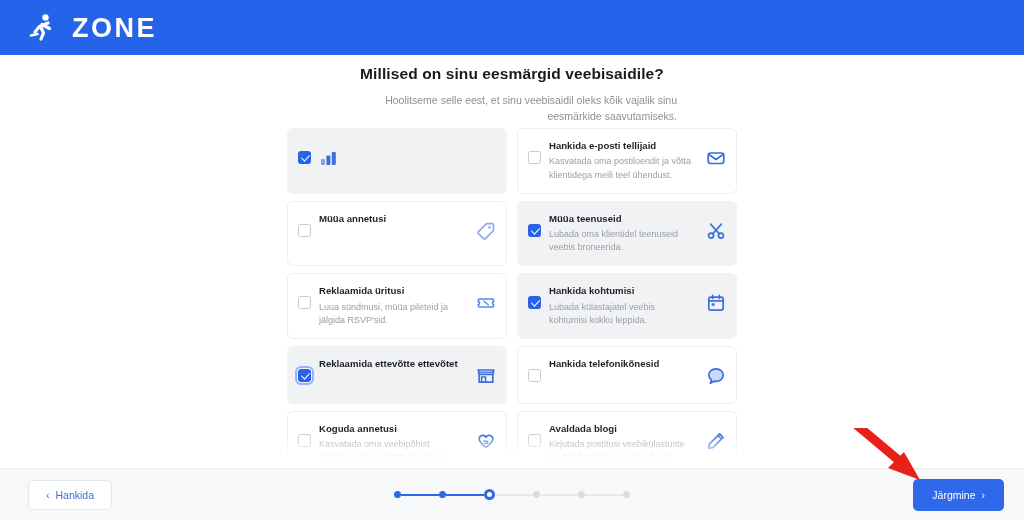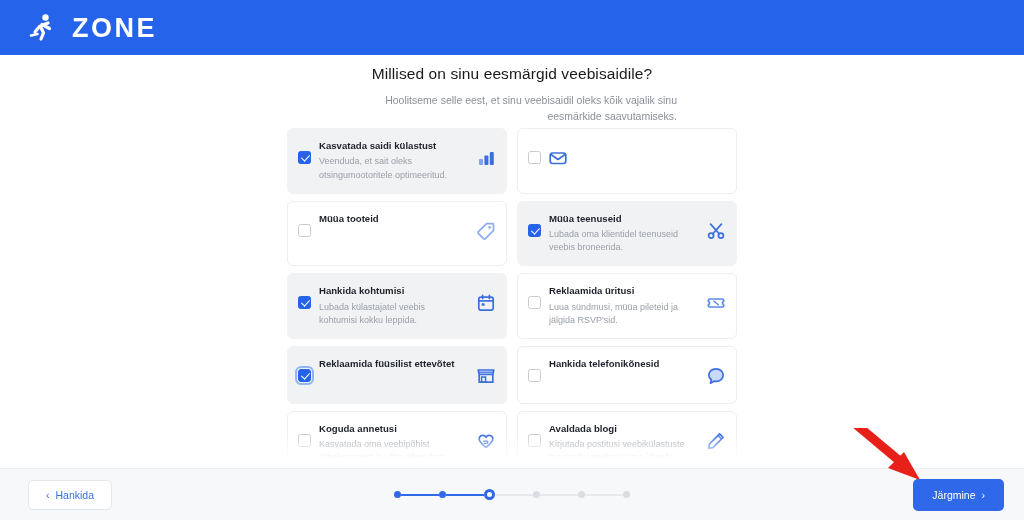--- a/index.html
+++ b/index.html
@@ -19,21 +19,21 @@
   .logo-wrap { display: flex; align-items: flex-end; gap: 14px; }
   .logo-mark { width: 30px; height: 32px; display: block; }
   .logo-text {
     color: #ffffff; font-size: 27px; letter-spacing: 2.5px;
     font-weight: 700;
   }
 
   
   .title-block { text-align: center; padding-top: 10px; }
   .page-title {
-    font-size: 15.5px; font-weight: 400; color: #1a1a1a;
+    font-size: 15.5px; font-weight: 700; color: #1a1a1a;
     letter-spacing: .1px;
   }
   .page-sub {
     margin: 9px auto 0; width: 330px;
     font-size: 10.5px; line-height: 1.55; color: #8b9099; text-align: right;
   }
 
   
   .cards-viewport {
     position: absolute; left: 0; top: 128px;
@@ -151,45 +151,45 @@
 
   <div class="title-block">
     <div class="page-title">Millised on sinu eesmärgid veebisaidile?</div>
     <div class="page-sub">Hoolitseme selle eest, et sinu veebisaidil oleks kõik vajalik sinu eesmärkide saavutamiseks.</div>
   </div>
 
   <div class="cards-viewport">
     <div class="cards-grid" id="cards-grid">
         <div class="card selected">
           <div class="cb checked"></div>
-          <div class="card-body">
-            <div class="card-title">Kasvatada saidi külastust</div>
-            <div class="card-desc">Veenduda, et sait oleks otsingumootoritele optimeeritud.</div>
-          </div>
           <div class="card-icon">
             <svg width="17" height="17" viewBox="0 0 17 17">
               <rect x="1" y="9" width="4" height="6" rx="1" fill="#7fa3ee"></rect>
               <rect x="6.4" y="5.5" width="4" height="9.5" rx="1" fill="#3b6fe0"></rect>
               <rect x="11.8" y="2" width="4" height="13" rx="1" fill="#3b6fe0"></rect>
             </svg>
           </div>
         </div>
         <div class="card">
           <div class="cb"></div>
+          <div class="card-body">
+            <div class="card-title">Hankida e-posti tellijaid</div>
+            <div class="card-desc">Kasvatada oma postiloendit ja võtta klientidega meili teel ühendust.</div>
+          </div>
           <div class="card-icon">
             <svg width="18" height="18" viewBox="0 0 18 18" fill="none">
               <rect x="1.2" y="4" width="15.6" height="10.5" rx="2.4" stroke="#3b6fe0" stroke-width="1.7"></rect>
               <path d="M2 5.5 L9 10.5 L16 5.5" stroke="#3b6fe0" stroke-width="1.7" stroke-linecap="round" stroke-linejoin="round"></path>
             </svg>
           </div>
         </div>
         <div class="card">
           <div class="cb"></div>
           <div class="card-body">
-            <div class="card-title">Müüa tooteid</div>
+            <div class="card-title">Müüa annetusi</div>
           </div>
           <div class="card-icon">
             <svg width="18" height="18" viewBox="0 0 18 18" fill="none">
               <path d="M9.6 1.6 H15.3 a1.2 1.2 0 0 1 1.2 1.2 V8.5 L8.4 16.6 a1.3 1.3 0 0 1-1.9 0 L1.5 11.6 a1.3 1.3 0 0 1 0-1.9 Z" stroke="#8cabee" stroke-width="1.7" stroke-linejoin="round"></path>
               <circle cx="12.6" cy="5.4" r="1.3" fill="#8cabee"></circle>
             </svg>
           </div>
         </div>
         <div class="card selected">
           <div class="cb checked"></div>
@@ -199,52 +199,52 @@
           </div>
           <div class="card-icon">
             <svg width="18" height="18" viewBox="0 0 18 18" fill="none">
               <circle cx="4.1" cy="13.6" r="2.5" stroke="#3b6fe0" stroke-width="1.7"></circle>
               <circle cx="13.9" cy="13.6" r="2.5" stroke="#3b6fe0" stroke-width="1.7"></circle>
               <path d="M5.8 11.7 L14.4 2.1" stroke="#3b6fe0" stroke-width="1.7" stroke-linecap="round"></path>
               <path d="M12.2 11.7 L3.6 2.1" stroke="#3b6fe0" stroke-width="1.7" stroke-linecap="round"></path>
             </svg>
           </div>
         </div>
+        <div class="card">
+          <div class="cb"></div>
+          <div class="card-body">
+            <div class="card-title">Reklaamida üritusi</div>
+            <div class="card-desc">Luua sündmusi, müüa pileteid ja jälgida RSVP'sid.</div>
+          </div>
+          <div class="card-icon">
+            <svg width="18" height="18" viewBox="0 0 18 18" fill="none">
+              <path d="M1.4 6.2 a1.2 1.2 0 0 1 1.2-1.2 H15.4 a1.2 1.2 0 0 1 1.2 1.2 V7.4 a1.7 1.7 0 0 0 0 3.2 V11.8 a1.2 1.2 0 0 1-1.2 1.2 H2.6 a1.2 1.2 0 0 1-1.2-1.2 V10.6 a1.7 1.7 0 0 0 0-3.2 Z" stroke="#5b8bea" stroke-width="1.7" stroke-linejoin="round"></path>
+              <path d="M7 7.2 L11.2 10.8" stroke="#5b8bea" stroke-width="1.5" stroke-linecap="round"></path>
+            </svg>
+          </div>
+        </div>
         <div class="card selected">
           <div class="cb checked"></div>
           <div class="card-body">
             <div class="card-title">Hankida kohtumisi</div>
             <div class="card-desc">Lubada külastajatel veebis kohtumisi kokku leppida.</div>
           </div>
           <div class="card-icon">
             <svg width="18" height="18" viewBox="0 0 18 18" fill="none">
               <rect x="1.8" y="3.2" width="14.4" height="13" rx="2.2" stroke="#3b6fe0" stroke-width="1.7"></rect>
               <path d="M1.8 6.9 H16.2" stroke="#3b6fe0" stroke-width="1.7"></path>
               <path d="M5.6 1.4 V4.4 M12.4 1.4 V4.4" stroke="#3b6fe0" stroke-width="1.7" stroke-linecap="round"></path>
               <rect x="4.6" y="9.2" width="3" height="2.6" rx=".6" fill="#3b6fe0"></rect>
             </svg>
           </div>
         </div>
-        <div class="card">
-          <div class="cb"></div>
-          <div class="card-body">
-            <div class="card-title">Reklaamida üritusi</div>
-            <div class="card-desc">Luua sündmusi, müüa pileteid ja jälgida RSVP'sid.</div>
-          </div>
-          <div class="card-icon">
-            <svg width="18" height="18" viewBox="0 0 18 18" fill="none">
-              <path d="M1.4 6.2 a1.2 1.2 0 0 1 1.2-1.2 H15.4 a1.2 1.2 0 0 1 1.2 1.2 V7.4 a1.7 1.7 0 0 0 0 3.2 V11.8 a1.2 1.2 0 0 1-1.2 1.2 H2.6 a1.2 1.2 0 0 1-1.2-1.2 V10.6 a1.7 1.7 0 0 0 0-3.2 Z" stroke="#5b8bea" stroke-width="1.7" stroke-linejoin="round"></path>
-              <path d="M7 7.2 L11.2 10.8" stroke="#5b8bea" stroke-width="1.5" stroke-linecap="round"></path>
-            </svg>
-          </div>
-        </div>
         <div class="card selected">
           <div class="cb checked focused"></div>
           <div class="card-body">
-            <div class="card-title">Reklaamida füüsilist ettevõtet</div>
+            <div class="card-title">Reklaamida ettevõtte ettevõtet</div>
           </div>
           <div class="card-icon">
             <svg width="18" height="18" viewBox="0 0 18 18" fill="none">
               <path d="M2.2 7.3 V15.2 H15.8 V7.3" stroke="#3b6fe0" stroke-width="1.7" stroke-linejoin="round"></path>
               <path d="M1.2 3 H16.8 L15.8 7.3 H2.2 Z" stroke="#3b6fe0" stroke-width="1.7" stroke-linejoin="round"></path>
               <rect x="4.6" y="10" width="4" height="5.2" stroke="#3b6fe0" stroke-width="1.5"></rect>
               <path d="M1.2 5.2 H16.8" stroke="#3b6fe0" stroke-width="1.3"></path>
             </svg>
           </div>
         </div>

